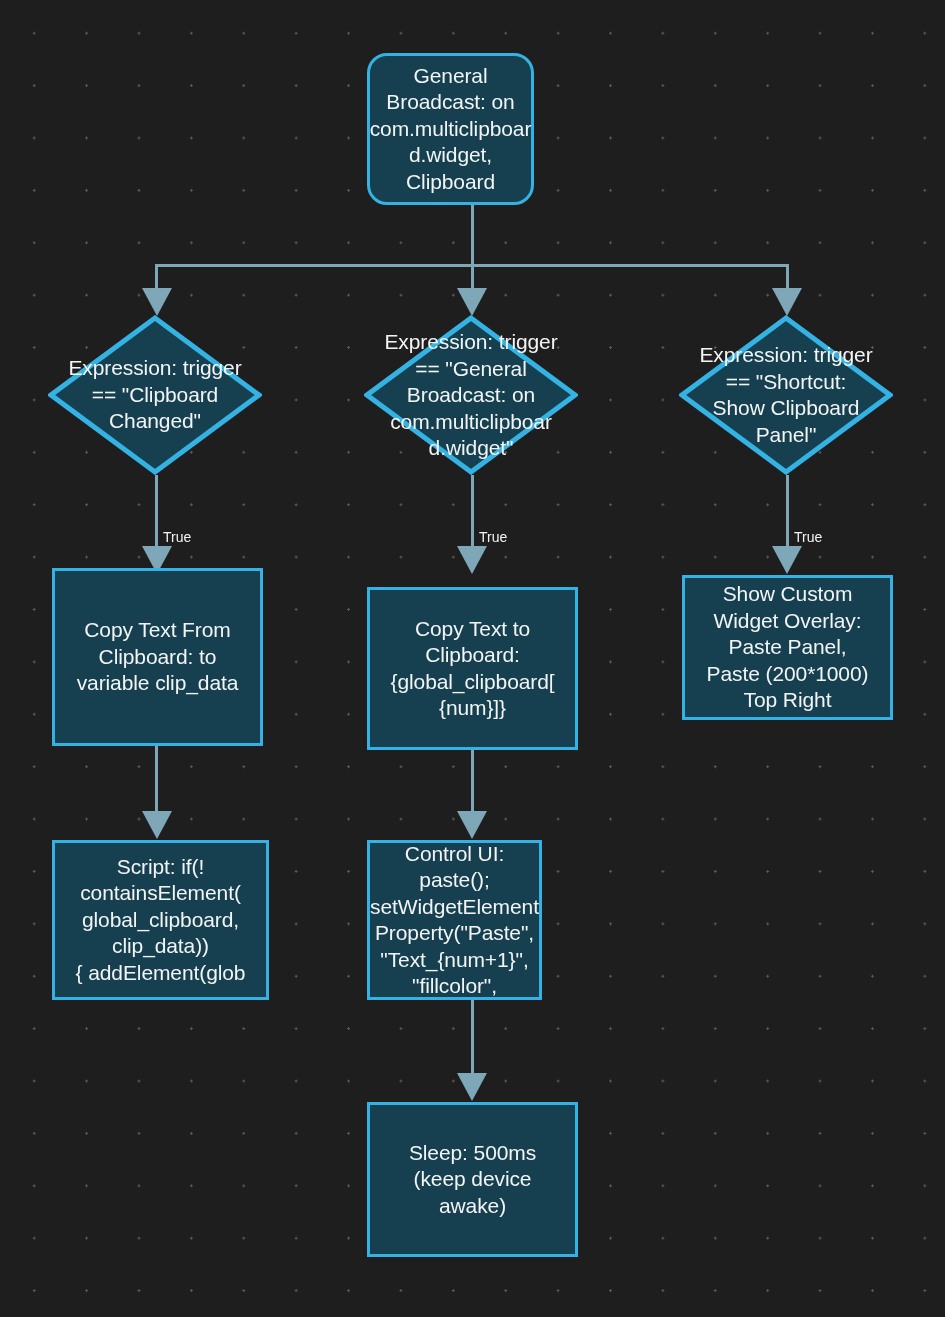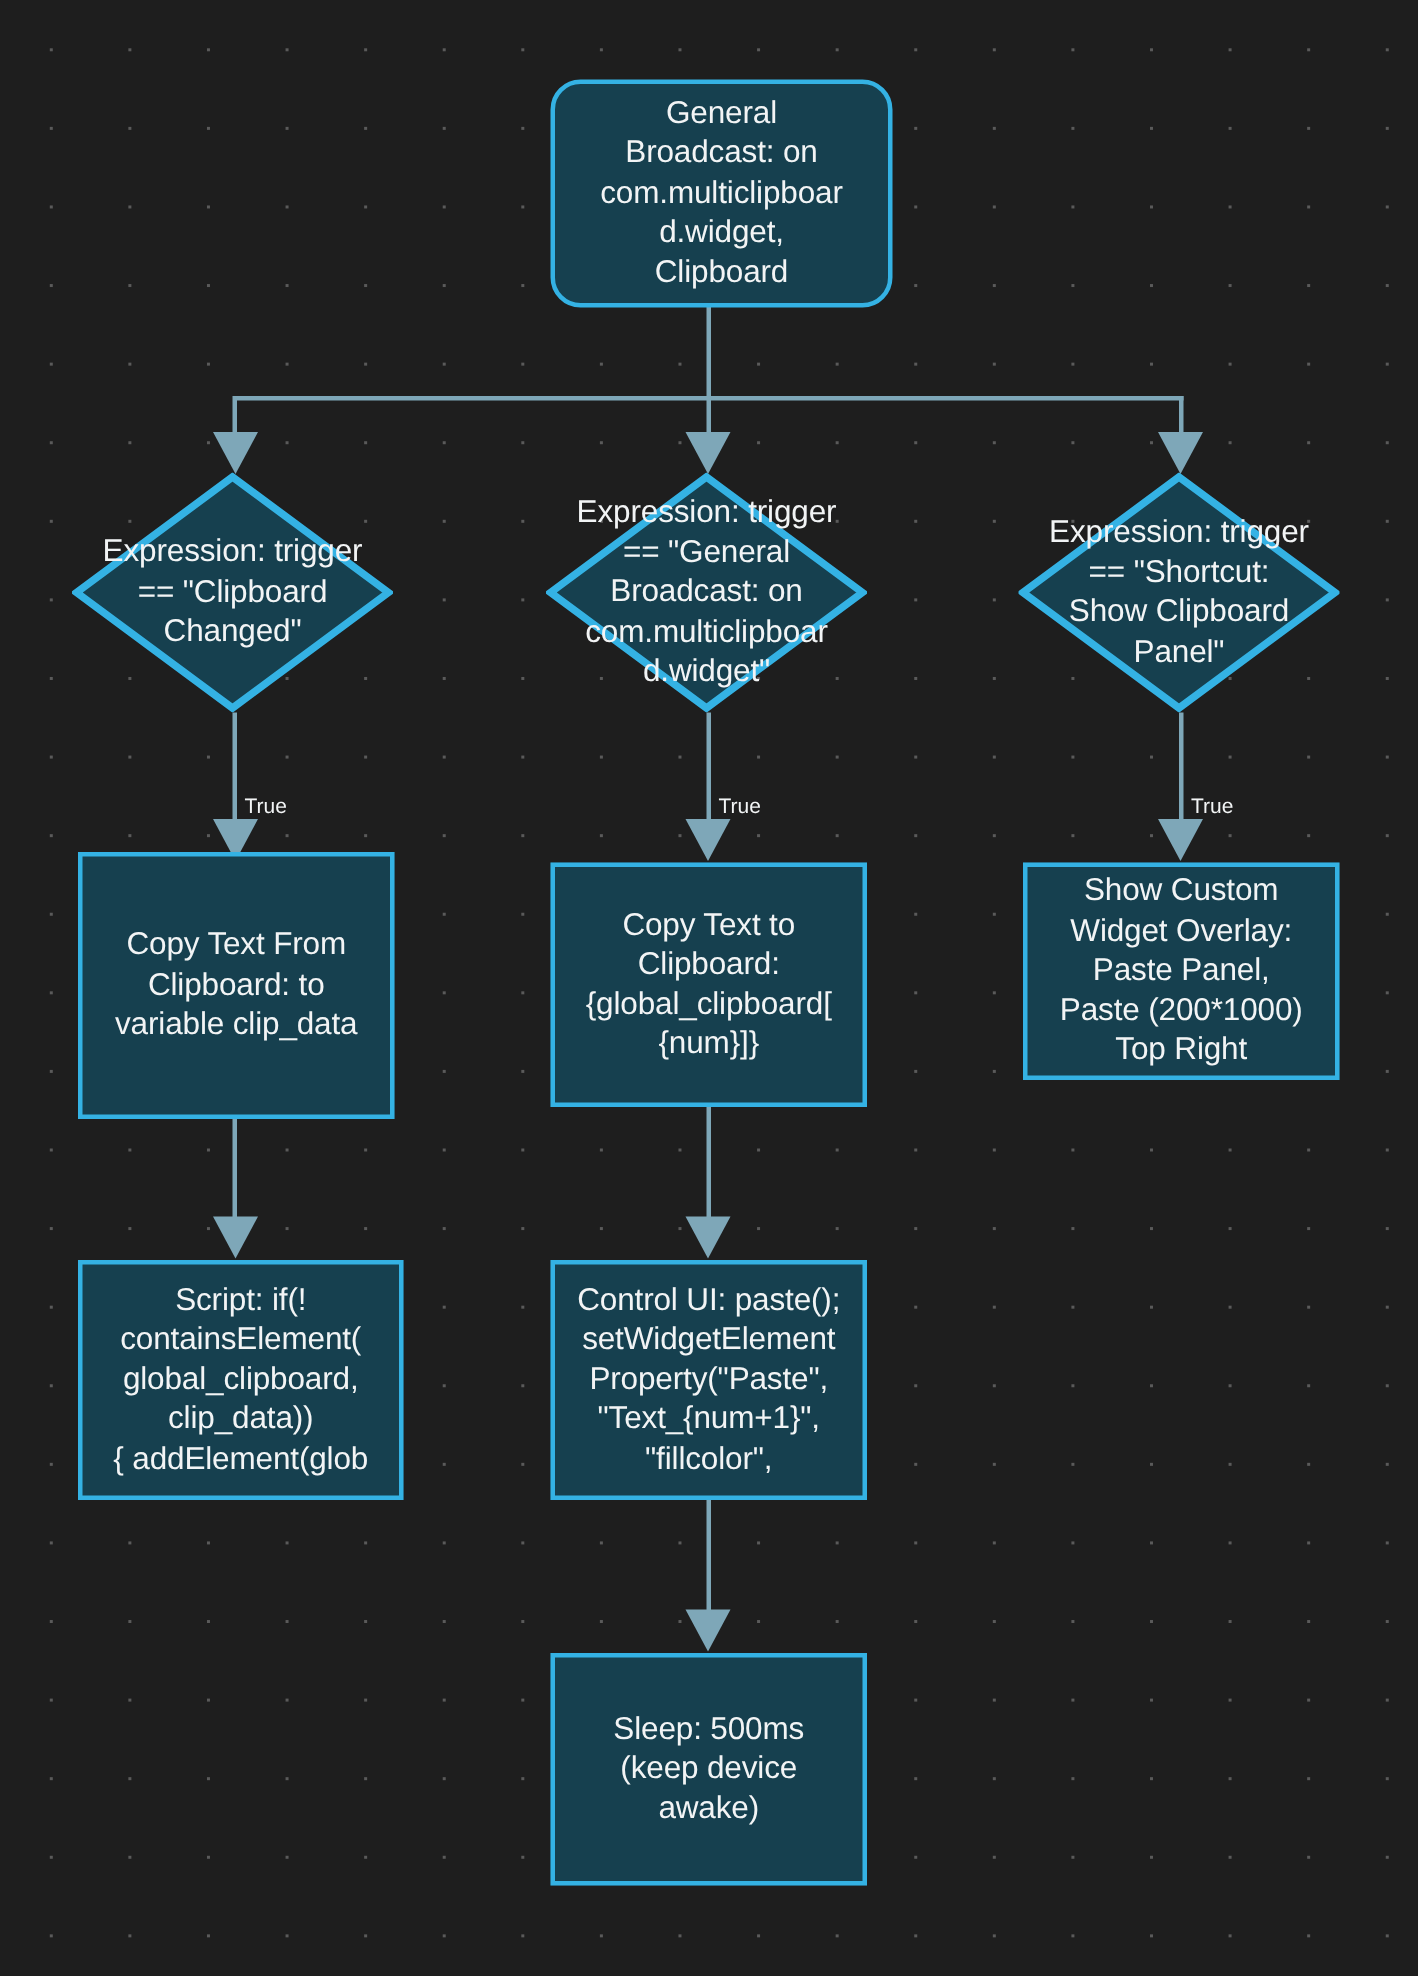--- a/index.html
+++ b/index.html
@@ -122,21 +122,21 @@
   <div class="edge-line v" style="left:471px; top:738px; height:75px;"></div>
   <div class="edge-arrow" style="left:457px; top:811px;"></div>
 
   <div class="edge-line v" style="left:471px; top:1000px; height:75px;"></div>
   <div class="edge-arrow" style="left:457px; top:1073px;"></div>
 
   <div class="edge-label" style="left:163px; top:525px;">True</div>
   <div class="edge-label" style="left:479px; top:525px;">True</div>
   <div class="edge-label" style="left:794px; top:525px;">True</div>
 
-  <div class="node-box rounded" style="left:367px; top:53px; width:228px; height:152px;">
+  <div class="node-box rounded" style="left:367px; top:53px; width:167px; height:152px;">
     <div class="node-label">General
 Broadcast: on
 com.multiclipboar
 d.widget,
 Clipboard</div>
   </div>
 
   <div class="node-diamond" style="left:48px; top:315px; width:214px; height:160px;">
     <svg class="diamond-shape" viewBox="0 0 214 160" preserveAspectRatio="none">
       <polygon points="107,3 211,80 107,157 3,80" fill="#16404f" stroke="#34b2e4" stroke-width="5"></polygon>
@@ -166,21 +166,21 @@
 Show Clipboard
 Panel"</div>
   </div>
 
   <div class="node-box" style="left:52px; top:568px; width:211px; height:178px;">
     <div class="node-label">Copy Text From
 Clipboard: to
 variable clip_data</div>
   </div>
 
-  <div class="node-box" style="left:367px; top:575px; width:211px; height:163px;">
+  <div class="node-box" style="left:367px; top:587px; width:211px; height:163px;">
     <div class="node-label">Copy Text to
 Clipboard:
 {global_clipboard[
 {num}]}</div>
   </div>
 
   <div class="node-box" style="left:682px; top:575px; width:211px; height:145px;">
     <div class="node-label">Show Custom
 Widget Overlay:
 Paste Panel,
@@ -189,21 +189,21 @@
   </div>
 
   <div class="node-box" style="left:52px; top:840px; width:217px; height:160px;">
     <div class="node-label">Script: if(!
 containsElement(
 global_clipboard,
 clip_data))
 { addElement(glob</div>
   </div>
 
-  <div class="node-box" style="left:367px; top:840px; width:211px; height:160px;">
+  <div class="node-box" style="left:367px; top:840px; width:175px; height:160px;">
     <div class="node-label">Control UI: paste();
 setWidgetElement
 Property("Paste",
 "Text_{num+1}",
 "fillcolor",</div>
   </div>
 
   <div class="node-box" style="left:367px; top:1102px; width:211px; height:155px;">
     <div class="node-label">Sleep: 500ms
 (keep device

